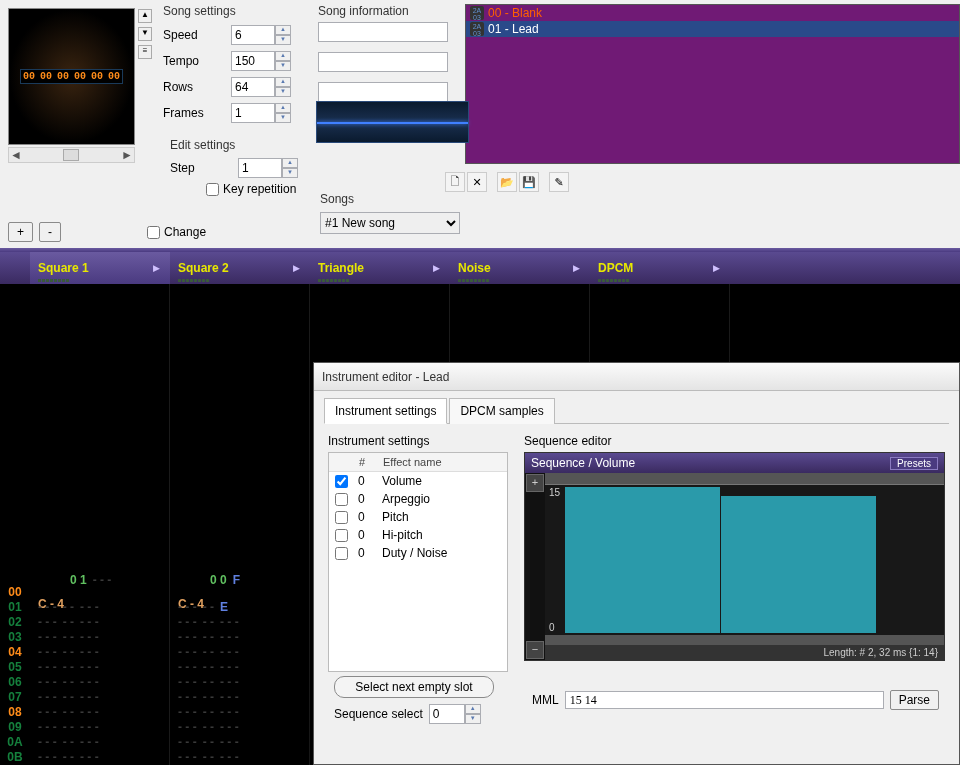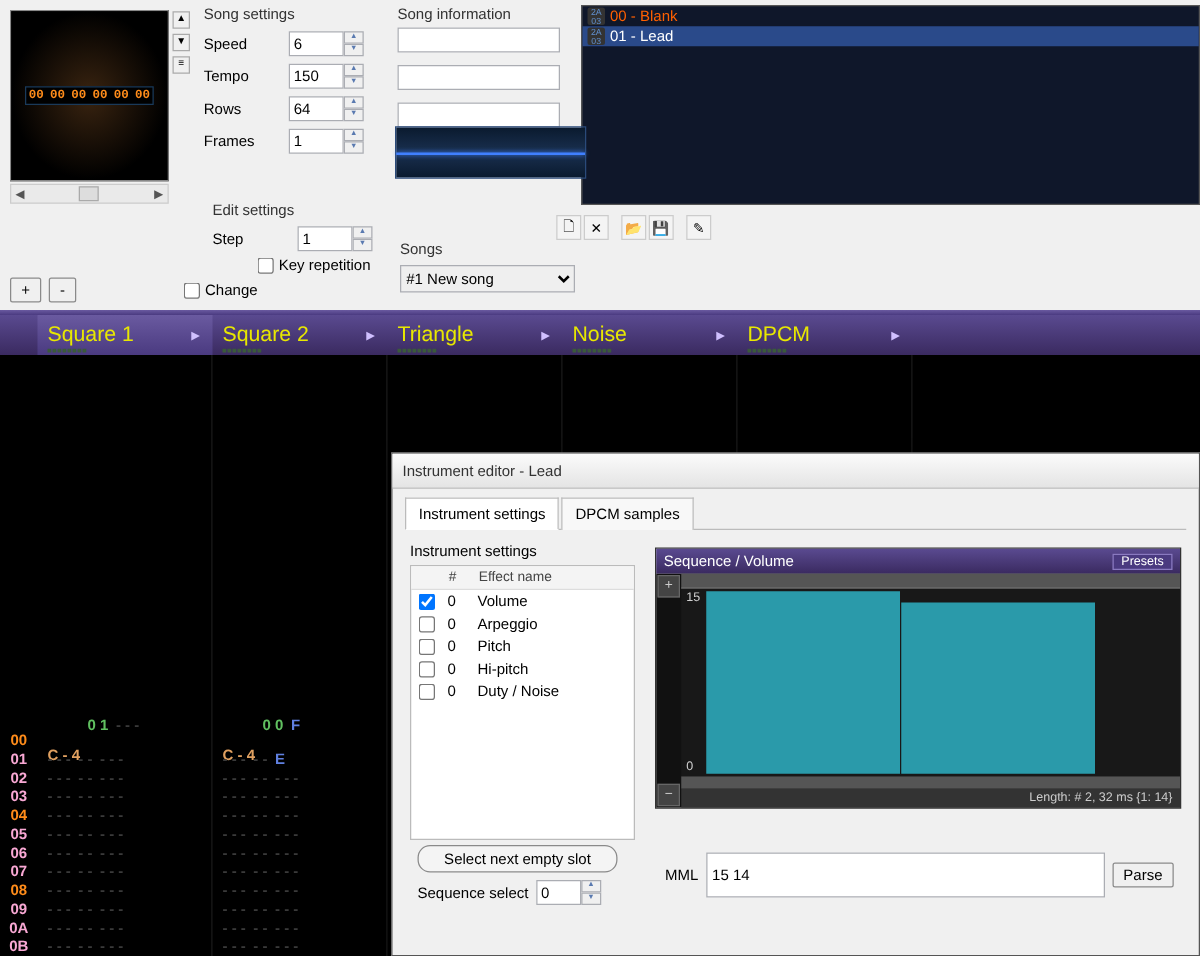--- a/index.html
+++ b/index.html
@@ -23,30 +23,30 @@
 .setting-row { display: flex; align-items: center; height: 26px; gap: 20px; }
 .setting-row label { width: 48px; color: #000; }
 .spin { display: flex; align-items: center; }
 .spin input { width: 44px; height: 20px; border: 1px solid #abadb3; padding: 1px 3px; }
 .spin .spinbtns { display: flex; flex-direction: column; width: 16px; }
 .spin .spinbtns div { height: 10px; border: 1px solid #abadb3; background: #f0f0f0; font-size: 6px; text-align: center; line-height: 7px; cursor: pointer; color: #5a7ab0; }
 
 .song-info { width: 155px; padding: 4px 0 0 8px; }
 .song-info input { width: 130px; height: 20px; border: 1px solid #abadb3; margin-bottom: 10px; display: block; }
 
-.instr-panel { flex: 1; background: #0f172a; border: 1px solid #555; margin: 4px 0 0 0; position: relative; height: 160px; }
+.instr-panel { flex: 1; background: #701a75; border: 1px solid #555; margin: 4px 0 0 0; position: relative; height: 160px; }
 .instr-item { display: flex; align-items: center; gap: 4px; padding: 1px 4px; font-size: 11px; }
 .instr-item.sel { background: #2a4a8a; }
 .instr-item .badge { width: 14px; height: 14px; background: #333; color: #6090d0; font-size: 7px; line-height: 7px; text-align: center; border-radius: 2px; padding: 1px 0; }
 .instr-item .name { color: #ff6000; }
 .instr-item.sel .name { color: #fff; }
 .waveform { position: absolute; bottom: 20px; left: -150px; width: 153px; height: 42px; background: linear-gradient(#0a1a2e, #1a3050 50%, #0a1a2e); border: 1px solid #2a4a7a; }
 .waveform::after { content: ""; position: absolute; top: 50%; left: 0; right: 0; height: 2px; background: #4080ff; box-shadow: 0 0 4px #4080ff; }
 
-.edit-settings { position: absolute; left: 170px; top: 161px; width: 150px; }
+.edit-settings { position: absolute; left: 170px; top: 138px; width: 150px; }
 .edit-settings .setting-row { height: 24px; }
 .checkbox-row { display: flex; align-items: center; gap: 4px; margin-top: 2px; padding-left: 36px; }
 .checkbox-row input[type=checkbox] { width: 13px; height: 13px; }
 
 .toolbar-row { position: absolute; left: 445px; top: 172px; display: flex; align-items: center; gap: 2px; }
 .tool-btn { width: 20px; height: 20px; border: 1px solid #ccc; background: #f4f4f4; display: flex; align-items: center; justify-content: center; cursor: pointer; font-size: 11px; }
 .tool-sep { width: 6px; }
 .instr-name-field { margin-left: 8px; width: 370px; height: 20px; border: 1px solid #abadb3; padding: 1px 4px; }
 
 .songs-area { position: absolute; left: 320px; top: 192px; width: 160px; }
@@ -56,30 +56,30 @@
 .btn { padding: 2px 8px; border: 1px solid #8a8a8a; background: #f0f0f0; cursor: pointer; border-radius: 2px; }
 .checkbox-inline { display: flex; align-items: center; gap: 4px; margin-left: 80px; }
 
 
 .purple-bar { position: absolute; left: 0; top: 248px; width: 960px; height: 4px; background: linear-gradient(#6a5aa0, #4a3a80); }
 
 
 .channel-row { position: absolute; left: 0; top: 252px; width: 960px; height: 32px; background: linear-gradient(#5a4a90, #3a2a60); display: flex; padding-left: 30px; }
 .channel { width: 140px; display: flex; align-items: center; gap: 6px; padding-left: 8px; position: relative; }
 .channel.first { background: linear-gradient(#6a5aa0, #4a3a80); }
-.channel .name { color: #e8e800; font-weight: normal; font-size: 17px; }
+.channel .name { color: #e8e800; font-weight: bold; font-size: 12px; }
 .channel .arrow { color: #d0c0ff; font-size: 9px; margin-left: auto; margin-right: 10px; }
 .channel .meter { position: absolute; bottom: 2px; left: 8px; display: flex; gap: 1px; }
 .channel .meter span { width: 3px; height: 3px; background: #3a5a3a; }
 
 
 .pattern-area { position: absolute; left: 0; top: 284px; width: 960px; height: 481px; background: #000; }
 .pattern-grid { position: absolute; left: 0; top: 300px; font-family: "Courier New", monospace; font-size: 11px; font-weight: bold; }
 .prow { display: flex; height: 15px; align-items: center; }
-.prow .rownum { width: 30px; text-align: center; color: #f9a8d4; }
+.prow .rownum { width: 30px; text-align: center; color: #15803d; }
 .prow.hl .rownum { color: #ff8c1a; }
 .prow .cell { width: 140px; display: flex; gap: 6px; padding-left: 8px; }
 .prow .note { color: #e0a060; margin-top: 24px; }
 .prow .inst { color: #60c060; }
 .prow .vol { color: #6080e0; }
 .prow .dash { color: #3a3a3a; }
 .pattern-cols { position: absolute; left: 30px; top: 0; bottom: 0; display: flex; }
 .pattern-cols div { width: 140px; border-right: 1px solid #1a1a1a; }
 
 
@@ -114,21 +114,21 @@
 .seq-bar { width: 155px; height: 100%; background: #2a9aaa; margin-left: 18px; }
 .seq-bar2 { width: 155px; height: 94%; align-self: flex-end; background: #2a9aaa; margin-left: 1px; }
 .seq-footer { background: #333; color: #ccc; font-size: 10px; padding: 2px 6px; text-align: right; }
 .seq-bottom-ruler { height: 10px; background: #555; }
 
 .dialog-bottom { display: flex; align-items: center; gap: 8px; padding: 4px 10px; }
 .dialog-bottom .left { width: 190px; display: flex; flex-direction: column; gap: 6px; }
 .dialog-bottom .btn-wide { width: 160px; padding: 3px 0; border: 1px solid #8a8a8a; background: #f4f4f4; cursor: pointer; border-radius: 10px; text-align: center; }
 .seq-select-row { display: flex; align-items: center; gap: 6px; }
 .mml-row { flex: 1; display: flex; align-items: center; gap: 6px; }
-.mml-row input { flex: 1; height: 36px; border: 1px solid #abadb3; padding: 1px 4px; }
+.mml-row input { flex: 1; height: 18px; border: 1px solid #abadb3; padding: 1px 4px; font-family: Liberation Serif, serif; }
 </style>
 </head>
 <body>
 
 <div class="top-bar">
   <div class="frame-editor">
     <div class="frame-canvas">
       <div class="frame-row">
         <span class="frame-cell">00</span>
         <span class="frame-cell">00</span>
@@ -553,20 +553,21 @@
               </div>
               <div class="trow">
                 <input type="checkbox" style="">
                 <span class="num">0</span>
                 <span>Duty / Noise</span>
               </div>
             </div>
         </div>
       </div>
       <div class="right-col">
+        <div>Sequence editor</div>
         <div class="seq-editor">
           <div class="seq-header">
             <span>Sequence / Volume</span>
             <span class="preset-btn">Presets</span>
           </div>
           <div class="seq-body">
             <div class="seq-side">
               <div class="btn-sm">+</div>
               <div class="spacer"></div>
               <div class="btn-sm">−</div>

